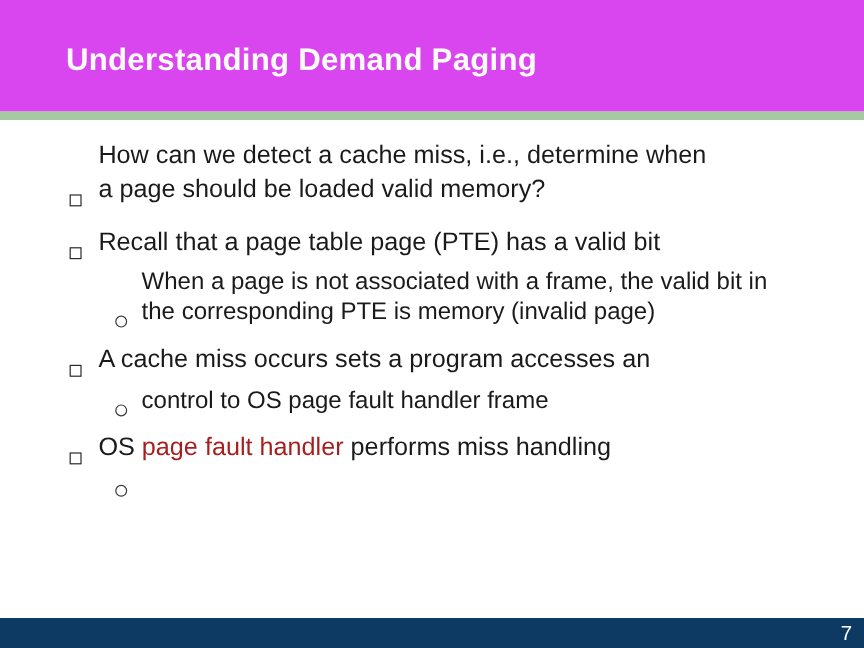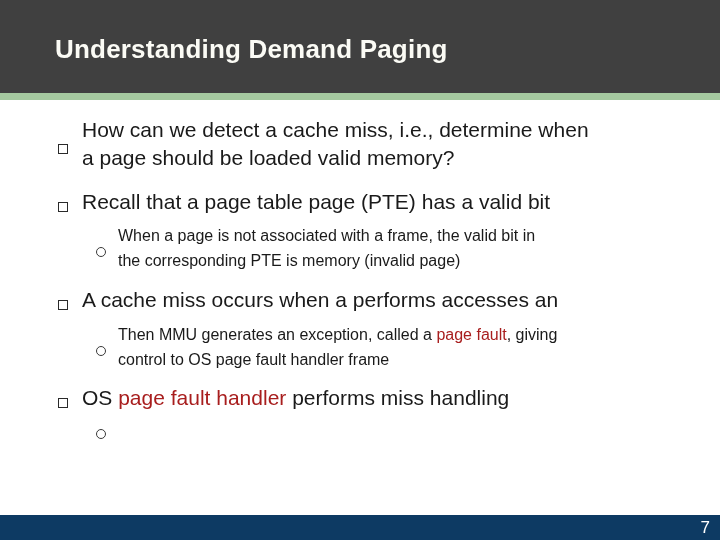--- a/index.html
+++ b/index.html
@@ -6,41 +6,41 @@
   .slide {
     position: relative;
     width: 720px;
     height: 540px;
     background: #ffffff;
     overflow: hidden;
     font-family: "Liberation Sans", sans-serif;
   }
   .header {
     height: 93px;
-    background: #404040;
+    background: #d946ef;
     box-sizing: border-box;
     padding: 34px 0 0 55px;
   }
   .title {
     color: #fbfbf5;
     font-size: 26px;
     font-weight: bold;
     letter-spacing: 0.2px;
     white-space: nowrap;
   }
   .stripe {
     height: 7px;
     background: #a5c9a0;
   }
   .content {
     padding-top: 0;
   }
   .item {
     display: flex;
-    align-items: center;
+    align-items: flex-end;
   }
   .item.l1 { margin-left: 58px; }
   .item.l2 { margin-left: 96px; }
   .sq-bullet {
     flex: 0 0 auto;
     width: 8px;
     height: 8px;
     border: 1.6px solid #2a2a2a;
     margin-top: 10px;
     margin-right: 14px;
@@ -51,21 +51,21 @@
     width: 8px;
     height: 8px;
     border: 1.5px solid #3a3a3a;
     border-radius: 50%;
     margin-top: 8px;
     margin-right: 12px;
     background: transparent;
   }
   .txt { color: #1a1a1a; }
   .l1 .txt { font-size: 21px; line-height: 28px; }
-  .l2 .txt { font-size: 16px; line-height: 25px; }
+  .l2 .txt { font-size: 20px; line-height: 25px; }
   .line { display: block; white-space: nowrap; }
   .red { color: #a81e1e; }
   .m-b1 { margin-top: 16px; }
   .m-b2 { margin-top: 16px; }
   .m-b2s1 { margin-top: 7px; }
   .m-b3 { margin-top: 13px; }
   .m-b3s1 { margin-top: 8px; }
   .m-b4 { margin-top: 12px; }
   .m-b4s1 { margin-top: 9px; }
   .footer {
@@ -117,28 +117,27 @@
       <span class="o-bullet"></span>
       <span class="txt">
         <span class="line">When a page is not associated with a frame, the valid bit in</span>
         <span class="line">the corresponding PTE is memory (invalid page)</span>
       </span>
     </div>
 
     <div class="item l1 m-b3">
       <span class="sq-bullet"></span>
       <span class="txt">
-        <span class="line">A cache miss occurs when a performs accesses an</span>
+        <span class="line">A cache miss occurs sets a program accesses an</span>
       </span>
     </div>
 
     <div class="item l2 m-b3s1">
       <span class="o-bullet"></span>
       <span class="txt">
-        <span class="line"><span>Then MMU generates an exception, called a </span><span class="red">page fault</span><span>, giving</span></span>
         <span class="line">control to OS page fault handler frame</span>
       </span>
     </div>
 
     <div class="item l1 m-b4">
       <span class="sq-bullet"></span>
       <span class="txt">
         <span class="line"><span>OS </span><span class="red">page fault handler</span><span> performs miss handling</span></span>
       </span>
     </div>

